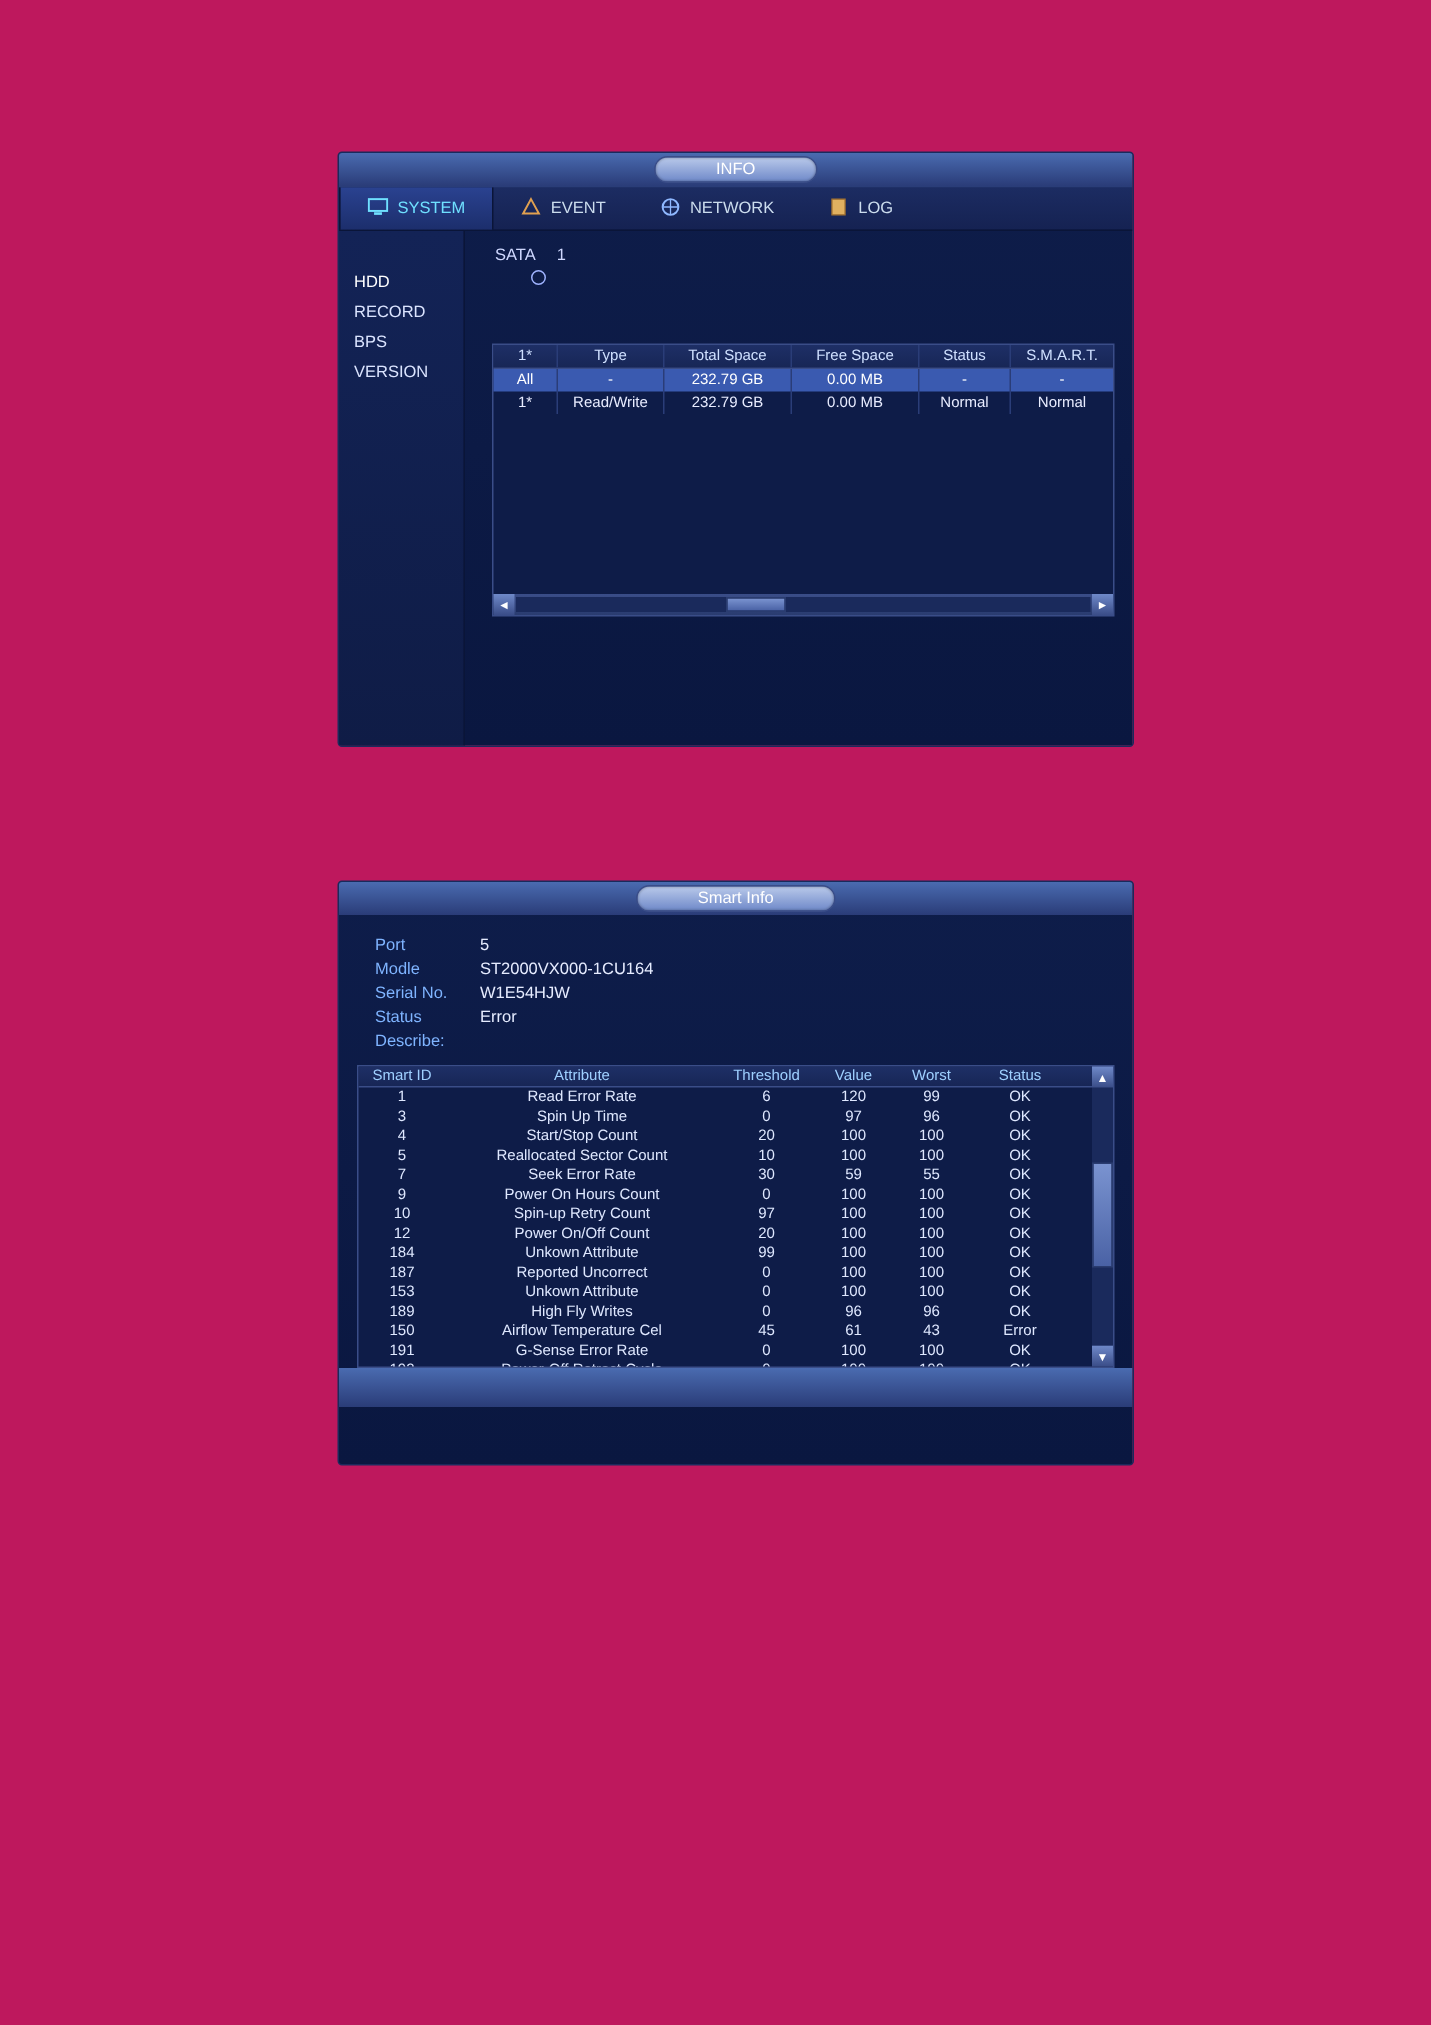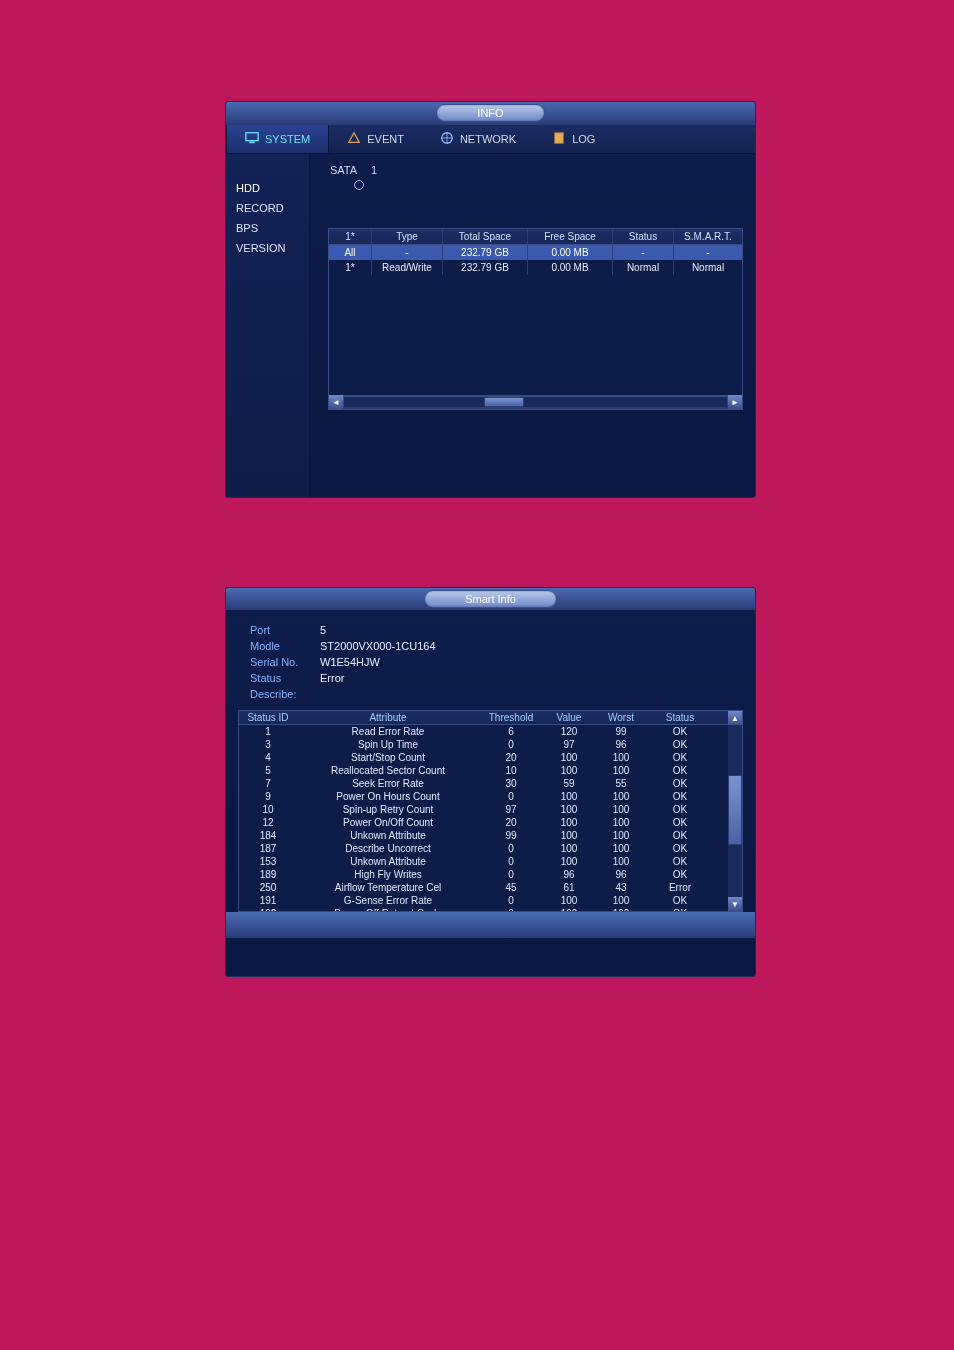--- a/index.html
+++ b/index.html
@@ -160,21 +160,21 @@
           <span class="k">Status</span>
           <span class="v">Error</span>
         </div>
     <div class="kv">
           <span class="k">Describe:</span>
         </div>
   </div>
   <div class="smart-wrap">
     <div class="smart-table">
       <div class="st-head">
-        <div class="sc s0">Status ID</div>
+        <div class="sc s0">Smart ID</div>
         <div class="sc s1">Attribute</div>
         <div class="sc s2">Threshold</div>
         <div class="sc s3">Value</div>
         <div class="sc s4">Worst</div>
         <div class="sc s5">Status</div>
       </div>
       <div id="smart-rows">
             <div class="st-row">
               <div class="sc s0">1</div>
               <div class="sc s1">Read Error Rate</div>
@@ -242,21 +242,21 @@
             <div class="st-row">
               <div class="sc s0">184</div>
               <div class="sc s1">Unkown Attribute</div>
               <div class="sc s2">99</div>
               <div class="sc s3">100</div>
               <div class="sc s4">100</div>
               <div class="sc s5">OK</div>
             </div>
             <div class="st-row">
               <div class="sc s0">187</div>
-              <div class="sc s1">Describe Uncorrect</div>
+              <div class="sc s1">Reported Uncorrect</div>
               <div class="sc s2">0</div>
               <div class="sc s3">100</div>
               <div class="sc s4">100</div>
               <div class="sc s5">OK</div>
             </div>
             <div class="st-row">
               <div class="sc s0">153</div>
               <div class="sc s1">Unkown Attribute</div>
               <div class="sc s2">0</div>
               <div class="sc s3">100</div>
@@ -265,21 +265,21 @@
             </div>
             <div class="st-row">
               <div class="sc s0">189</div>
               <div class="sc s1">High Fly Writes</div>
               <div class="sc s2">0</div>
               <div class="sc s3">96</div>
               <div class="sc s4">96</div>
               <div class="sc s5">OK</div>
             </div>
             <div class="st-row">
-              <div class="sc s0">250</div>
+              <div class="sc s0">150</div>
               <div class="sc s1">Airflow Temperature Cel</div>
               <div class="sc s2">45</div>
               <div class="sc s3">61</div>
               <div class="sc s4">43</div>
               <div class="sc s5">Error</div>
             </div>
             <div class="st-row">
               <div class="sc s0">191</div>
               <div class="sc s1">G-Sense Error Rate</div>
               <div class="sc s2">0</div>

